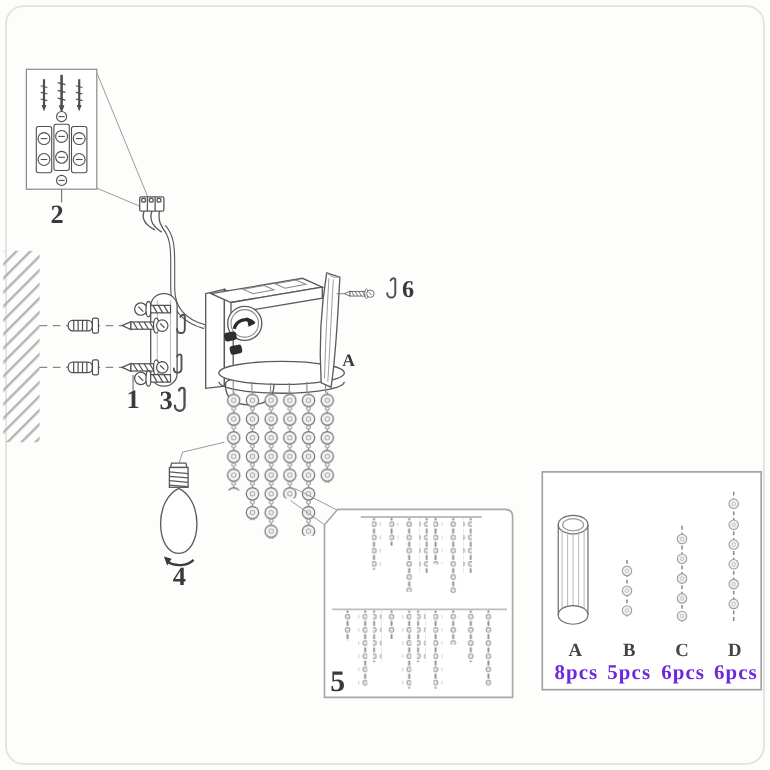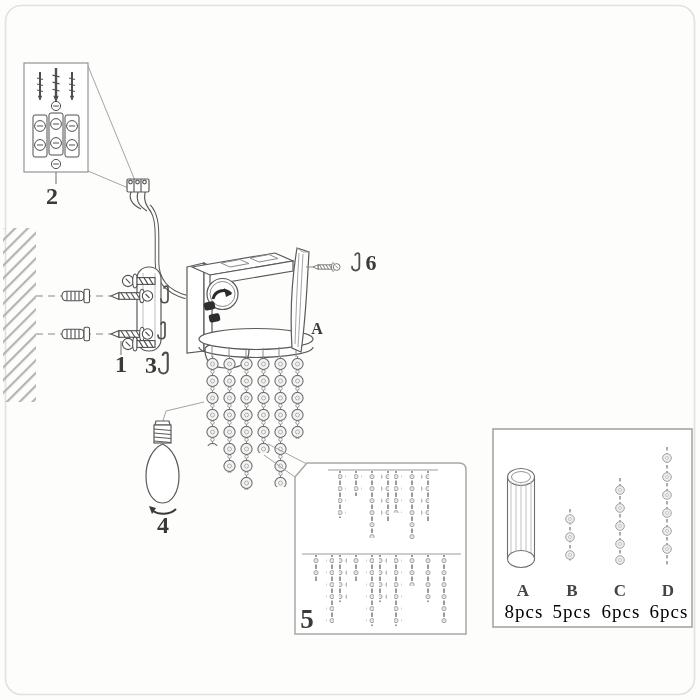--- a/index.html
+++ b/index.html
@@ -11,21 +11,21 @@
   .callout{
     position:absolute;transform:translateX(-50%);
     font-weight:700;color:#3a3a3a;line-height:1;white-space:nowrap;
   }
   .legend-letter{
     position:absolute;transform:translateX(-50%);
     font-weight:700;color:#444;font-size:17px;line-height:1;
   }
   .legend-count{
     position:absolute;transform:translateX(-50%);
-    font-weight:400;color:#000000;font-size:19px;line-height:1;letter-spacing:1px;
+    font-weight:700;color:#6d28d9;font-size:19px;line-height:1;letter-spacing:1px;
   }
 </style>
 </head>
 <body>
 
 <div class="stage">
 
 <svg width="700" height="700" viewBox="0 0 700 700">
   <defs>
     <pattern id="hatch" width="9" height="9" patternUnits="userSpaceOnUse" patternTransform="rotate(45)">

